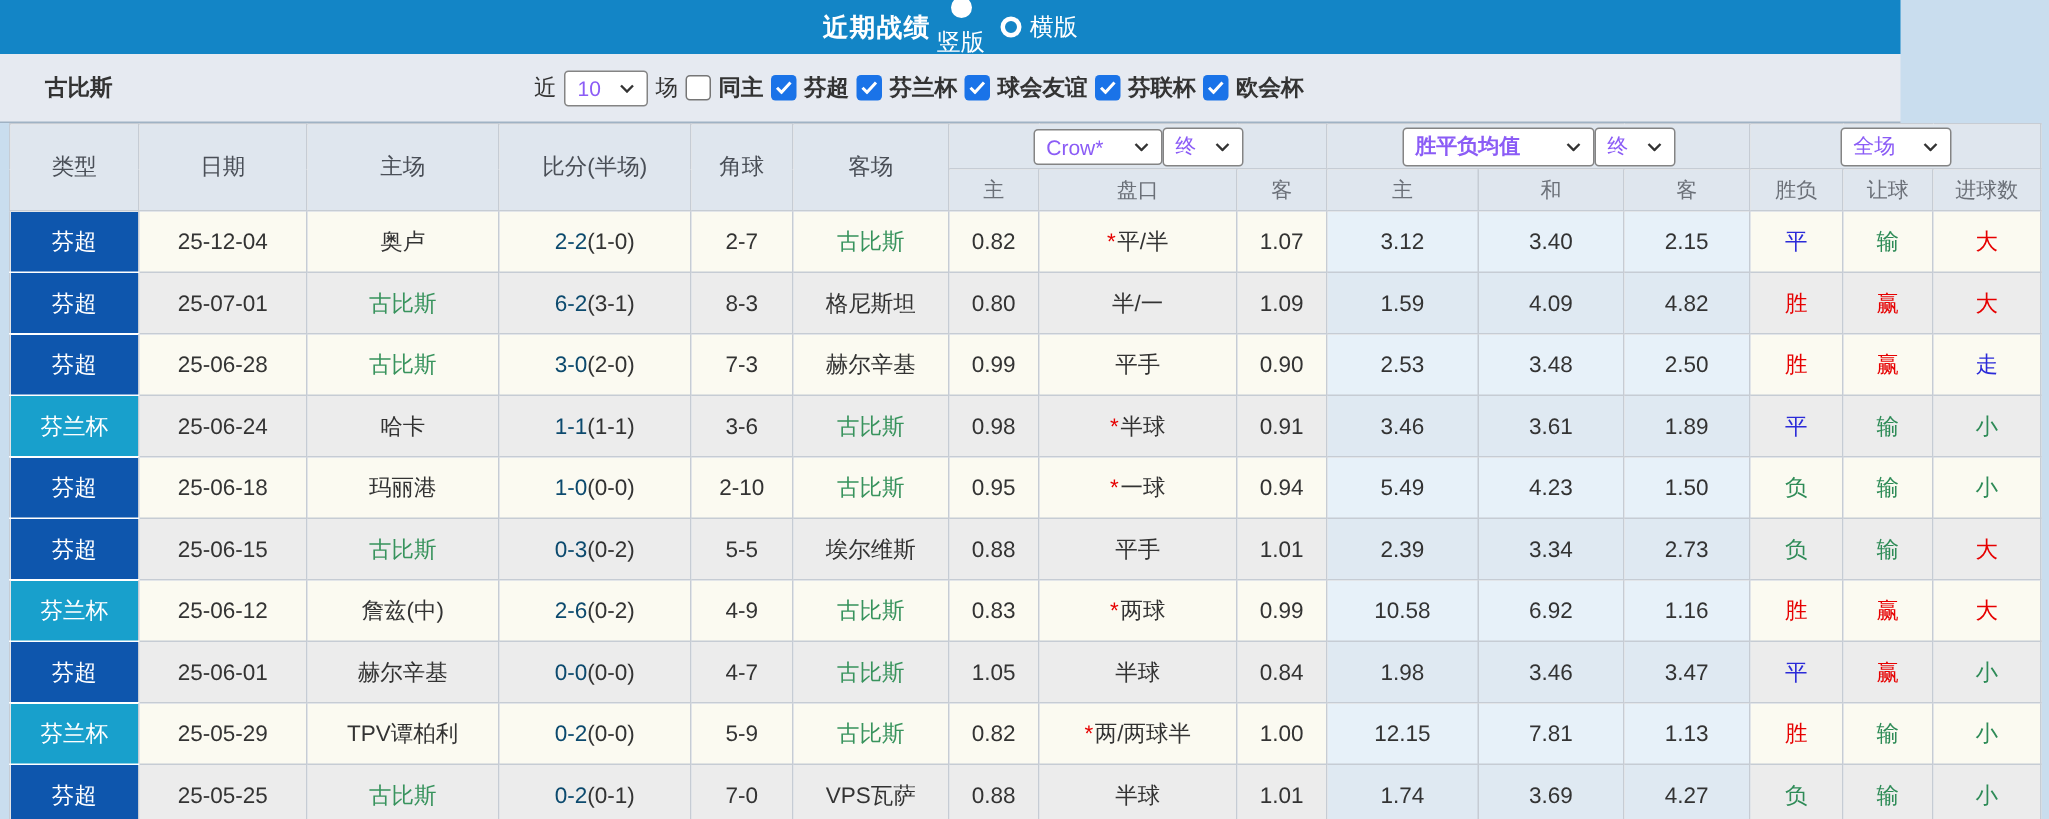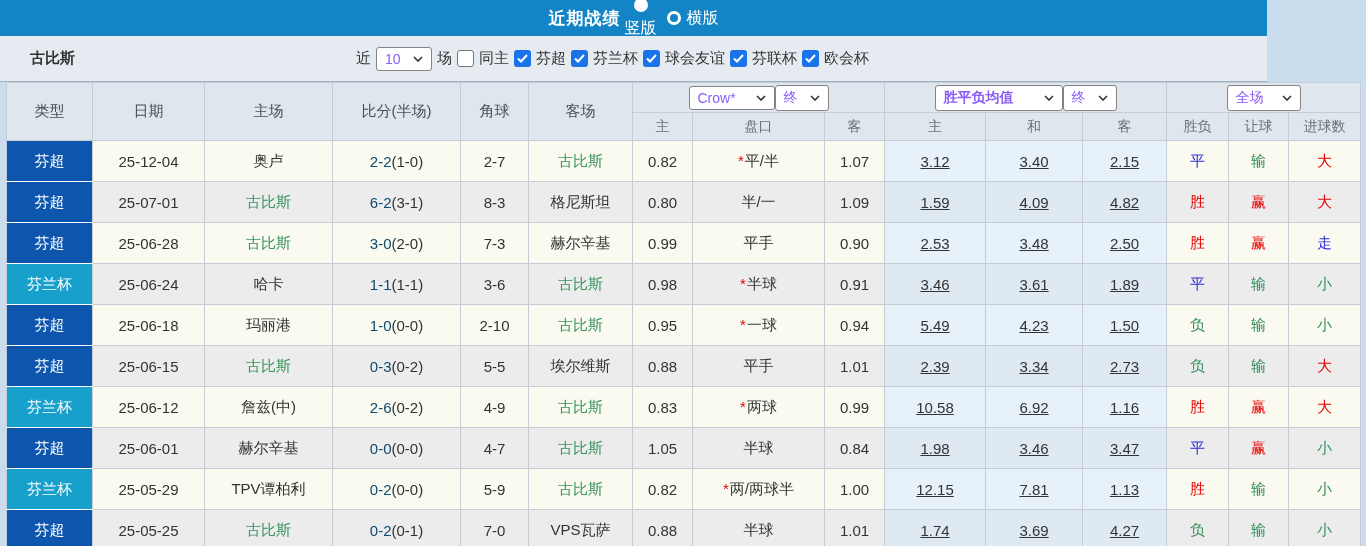--- a/index.html
+++ b/index.html
@@ -20,37 +20,37 @@
     padding:0 0 0 30px; font-size:15px; color:#333; border-bottom:1px solid #9fb2c4; }
   .teamname { font-weight:bold; font-size:15px; }
   .filters { margin-left:auto; margin-right:398px; display:flex; align-items:center; gap:5px; }
   .sel { display:inline-flex; align-items:center; justify-content:space-between; gap:8px;
     background:#fff; border:1px solid #848484; border-radius:3px; padding:3px 8px;
     font-size:14px; color:#8b5cf6; cursor:pointer; white-space:nowrap; }
   .cb { width:17px; height:17px; border-radius:3px; display:inline-flex; align-items:center;
     justify-content:center; cursor:pointer; flex:none; }
   .cb.on { background:#1a73e8; }
   .cb.off { background:#fff; border:1px solid #767676; }
-  .cb-label { cursor:pointer; }
+  .cb-label { cursor:pointer;font-weight:bold; }
 
   
   .tablebox { padding:0 6px; }
   table { border-collapse:collapse; table-layout:fixed; width:1354px; background:#fff; }
   td,th { border:1px solid #c6ccd4; text-align:center; font-weight:normal;
     overflow:hidden; white-space:nowrap; }
   thead td, thead th { background:#dfe6ee; color:#4a4f57; font-size:15px; }
   .hdr-top { height:30px; }
   .hdr-sub { height:28px; }
   .hdr-sub th { font-size:14px; color:#6b7078; }
   .hdr-selects { display:flex; align-items:center; justify-content:center; gap:0; }
 
   tbody tr { height:41px; font-size:15px; color:#333; }
   tbody tr:nth-child(odd)  td { background:#fbfaf1; }
   tbody tr:nth-child(even) td { background:#ececec; }
-  tbody td.odds { background:#e7f1f9 !important;text-decoration:underline; }
+  tbody td.odds { background:#e7f1f9 !important; }
   tbody tr:nth-child(even) td.odds { background:#dfe9f2 !important; }
 
   td.type-super { background:#0e56ad !important; color:#fff; border-bottom-color:#fff; }
   td.type-cup   { background:#18a0cc !important; color:#fff; border-bottom-color:#fff; }
 
   .green-team { color:#38935d; }
   .c-win  { color:#e60000; }
   .c-draw { color:#2b2bd8; }
   .c-lose { color:#2e8b57; }
   .ft { color:#0c4a6e; }

